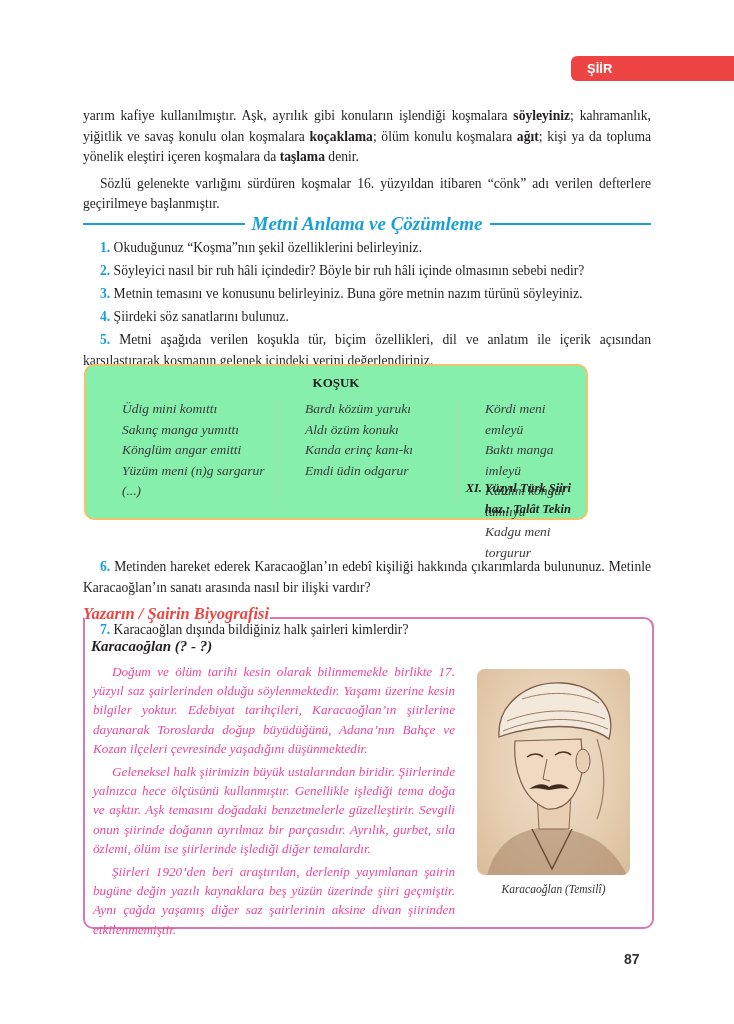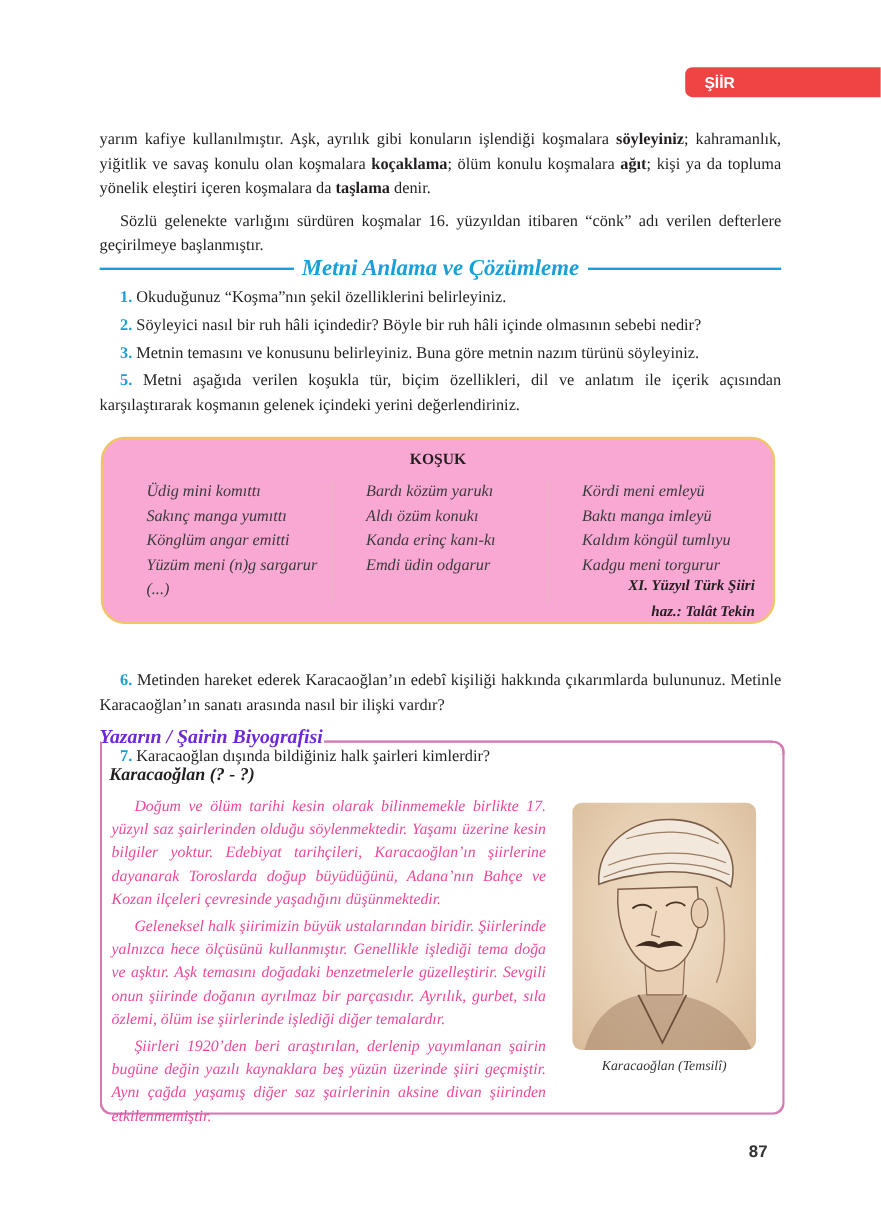--- a/index.html
+++ b/index.html
@@ -27,38 +27,38 @@
   .section-heading .line { flex: 1; height: 1.5px; background: #1aa0d8; }
   .section-heading .title {
     color: #1aa0d8; font-style: italic; font-weight: bold; font-size: 19px; padding: 0 7px; text-align: right;
   }
 
   .questions { top: 238px; }
   .questions p { margin-bottom: 2.5px; }
   .qnum { color: #1aa0d8; font-weight: bold; }
 
   .kosuk-box {
-    position: absolute; left: 84px; top: 364px; width: 562px; height: 156px;
-    border: 2px solid #f0c56a; border-radius: 20px; background: #f9a8d4;
+    position: absolute; left: 84px; top: 364px; width: 504px; height: 156px;
+    border: 2px solid #f0c56a; border-radius: 10px; background: #86efac;
   }
   .kosuk-title { position: absolute; top: 9px; left: 0; width: 100%; text-align: center; font-weight: bold; font-size: 13px; }
   .kosuk-col { position: absolute; top: 33px; font-style: italic; font-size: 13.5px; line-height: 20.5px; color: #3a3a3a; }
   .col1 { left: 36px; }
   .col2 { left: 219px; }
   .col3 { left: 399px; }
   .vsep { position: absolute; top: 36px; height: 100px; border-left: 1.5px dotted #d9c9a9; }
   .sep1 { left: 190px; }
   .sep2 { left: 370px; }
   .kosuk-source { position: absolute; right: 15px; top: 112px; text-align: right; font-style: italic; font-weight: bold; font-size: 12.5px; line-height: 20.5px; }
 
   .questions2 { top: 535px; }
   .questions2 p { margin-bottom: 2.5px; margin-top: 22px; }
 
   .bio-heading {
-    position: absolute; left: 83px; top: 604px; color: #6d28d9;
+    position: absolute; left: 83px; top: 604px; color: #ef4444;
     font-style: italic; font-weight: bold; font-size: 16.5px;
   }
   .bio-box {
     position: absolute; left: 83px; top: 617px; width: 571px; height: 312px;
     border: 2px solid #d879b4; border-radius: 10px; border-top-left-radius: 0;
     border-top-color: transparent;
   }
   .bio-topline { position: absolute; left: 270px; top: 617px; width: 374px; height: 2px; background: #d879b4; }
   .bio-topcorner { position: absolute; left: 642px; top: 617px; width: 12px; height: 12px; border-top: 2px solid #d879b4; border-right: 2px solid #d879b4; border-top-right-radius: 10px; }
 
@@ -88,20 +88,21 @@
 <div class="section-heading">
   <span class="line"></span>
   <span class="title">Metni Anlama ve Çözümleme</span>
   <span class="line"></span>
 </div>
 
 <div class="body-text questions">
   <p><span class="qnum">1.</span> <span>Okuduğunuz “Koşma”nın şekil özelliklerini belirleyiniz.</span></p>
   <p><span class="qnum">2.</span> <span>Söyleyici nasıl bir ruh hâli içindedir? Böyle bir ruh hâli içinde olmasının sebebi nedir?</span></p>
   <p><span class="qnum">3.</span> <span>Metnin temasını ve konusunu belirleyiniz. Buna göre metnin nazım türünü söyleyiniz.</span></p>
+  <p><span class="qnum">4.</span> <span>Şiirdeki söz sanatlarını bulunuz.</span></p>
   <p><span class="qnum">5.</span> <span>Metni aşağıda verilen koşukla tür, biçim özellikleri, dil ve anlatım ile içerik açısından karşılaştırarak koşmanın gelenek içindeki yerini değerlendiriniz.</span></p>
 </div>
 
 <div class="kosuk-box">
   <div class="kosuk-title">KOŞUK</div>
   <div class="kosuk-col col1">
     <div>Üdig mini komıttı</div>
     <div>Sakınç manga yumıttı</div>
     <div>Könglüm angar emitti</div>
     <div>Yüzüm meni (n)g sargarur</div>

